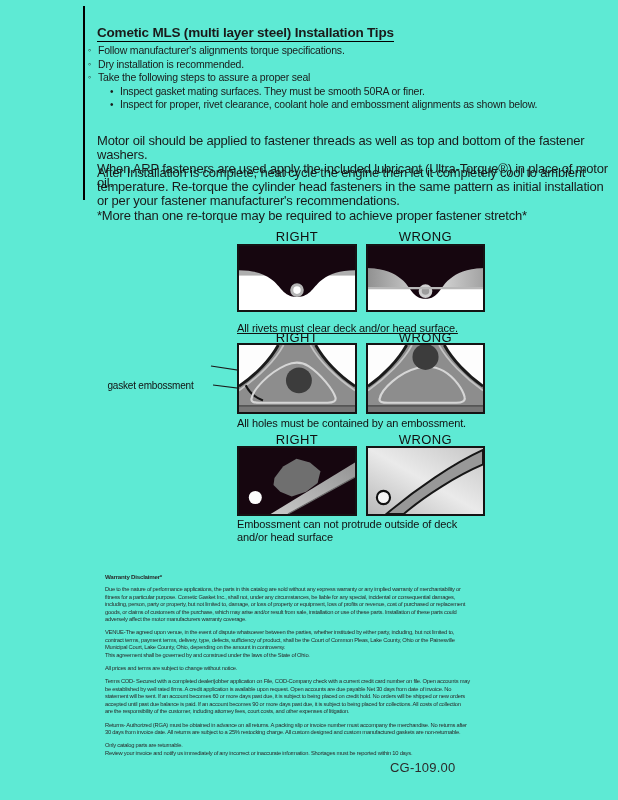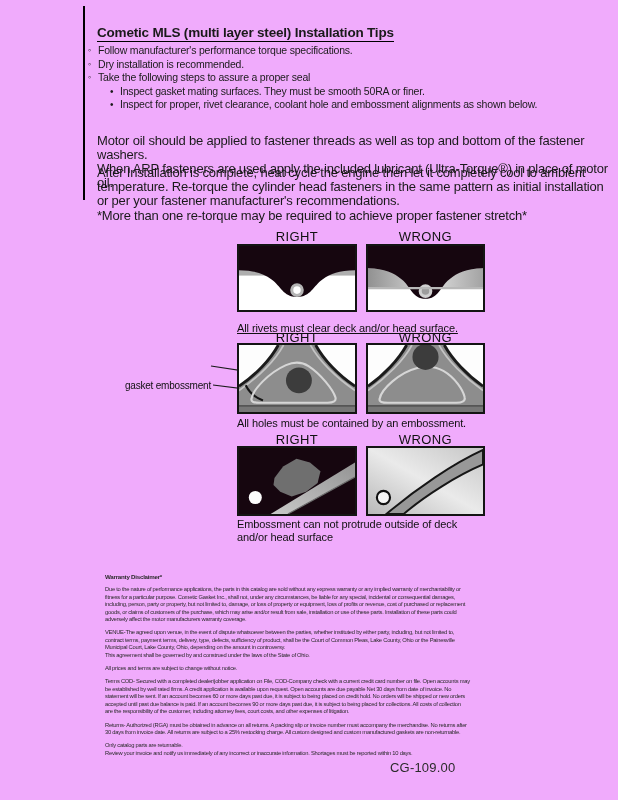--- a/index.html
+++ b/index.html
@@ -1,16 +1,16 @@
 <!DOCTYPE html>
 <html style="--ink: #1a1a1a; --diagram_black: #16060f; --deck_gray: #aeaeae; --gasket_gray: #8d8d8d; --hole_gray: #3c3c3c; --emboss_light: #d6d6d6;"><head>
 <meta charset="utf-8">
 <style>
   html,body{margin:0;padding:0;background:#e8e8e8;}
-  .page{position:relative;width:618px;height:800px;background:#f0abfc;overflow:hidden;
+  .page{position:relative;width:618px;height:800px;background:#5eead4;overflow:hidden;
         font-family:"Liberation Sans",sans-serif;color:var(--ink,#1a1a1a);}
   .abs{position:absolute;}
   .vrule{left:83px;top:6px;width:2px;height:194px;background:#000;}
   .title{left:97px;top:25px;font-size:13.5px;font-weight:bold;letter-spacing:-0.2px;}
   .title span{display:inline-block;border-bottom:1.6px solid #000;padding-bottom:1px;}
   .tips{left:88px;top:44px;font-size:10.5px;letter-spacing:-0.2px;line-height:13.5px;white-space:nowrap;}
   .tips .row{display:flex;}
   .tips .m{width:10px;font-size:9px;flex:0 0 auto;}
   .tips .sub{padding-left:22px;}
   .tips .sub .m{font-size:10px;}
@@ -35,21 +35,21 @@
 
   <div class="abs vrule"></div>
 
   <div class="abs title">
     <span>Cometic MLS (multi layer steel) Installation Tips</span>
   </div>
 
   <div class="abs tips">
     <div class="row">
         <span class="m">◦</span>
-        <span>Follow manufacturer's performance torque specifications.</span>
+        <span>Follow manufacturer's alignments torque specifications.</span>
       </div>
     <div class="row">
         <span class="m">◦</span>
         <span>Dry installation is recommended.</span>
       </div>
     <div class="row">
         <span class="m">◦</span>
         <span>Take the following steps to assure a proper seal</span>
       </div>
     <div class="row sub">
@@ -94,21 +94,21 @@
       <path d="M0 0 H119 V23 C101 23.5 93 27.5 84 34.5 C75 41.5 73 54.5 59.5 54.5 C46 54.5 44 41.5 35 34.5 C26 27.5 18 23.5 0 23 Z" fill="var(--diagram_black,#16060f)"></path>
       <circle cx="59.5" cy="46.5" r="5.5" fill="#9c9c9c" stroke="#d0d0d0" stroke-width="3.2"></circle>
       <line x1="0" y1="43.5" x2="119" y2="43.5" stroke="#b8b8b8" stroke-width="2.4"></line>
     </svg>
   </div>
   <div class="abs cap" style="left:237px;top:322px;text-decoration:underline;">All rivets must clear deck and/or head surface.</div>
 
   <div class="abs dlabel" style="left:237px;top:330px;width:120px;">RIGHT</div>
   <div class="abs dlabel" style="left:366px;top:330px;width:119px;">WRONG</div>
 
-  <div class="abs callout" style="left:90px;top:380px;width:121px;">gasket embossment</div>
+  <div class="abs callout" style="left:90px;top:380px;width:121px;text-align:center;">gasket embossment</div>
   <svg class="abs" style="left:203px;top:338px;" width="105" height="62">
     <line x1="8" y1="28" x2="93" y2="41" stroke="#1a1a1a" stroke-width="1.2"></line>
     <line x1="10" y1="47" x2="58" y2="53" stroke="#1a1a1a" stroke-width="1.2"></line>
   </svg>
 
   <div class="abs dbox" style="left:237px;top:343px;width:120px;height:71px;">
     <svg viewBox="0 0 121 70" preserveAspectRatio="none">
       <rect x="0" y="0" width="121" height="70" fill="var(--gasket_gray,#8d8d8d)"></rect>
       <path d="M0 0 H41 C33 15 17 32 0 43 Z" fill="#fdfdfd"></path>
       <path d="M41 0 C33 15 17 32 0 43" stroke="#1b1b1b" stroke-width="3" fill="none"></path>

